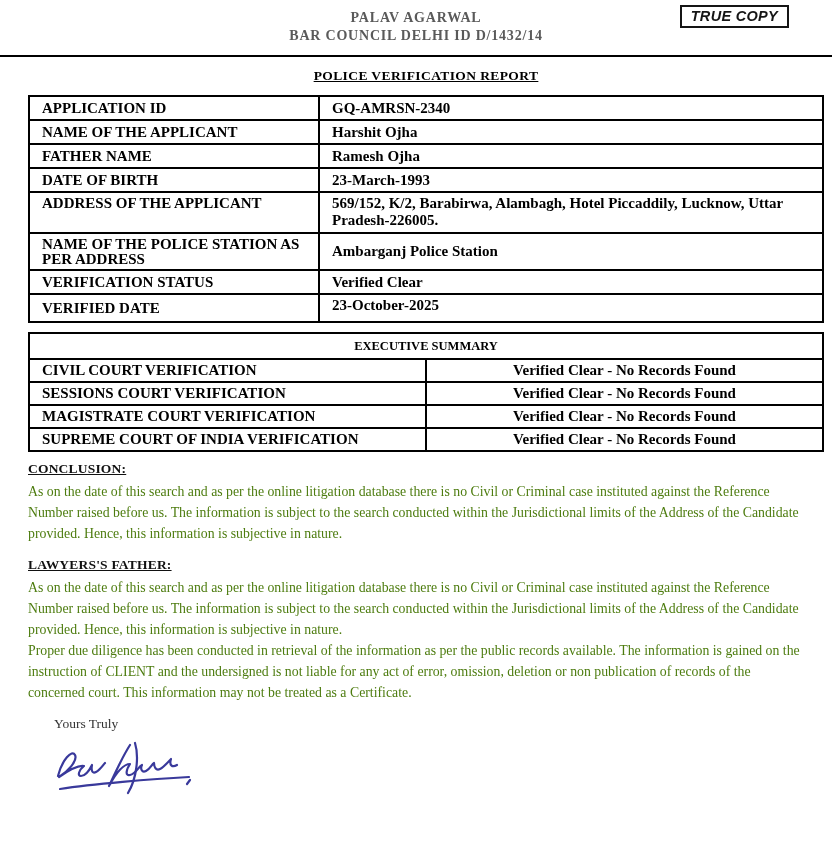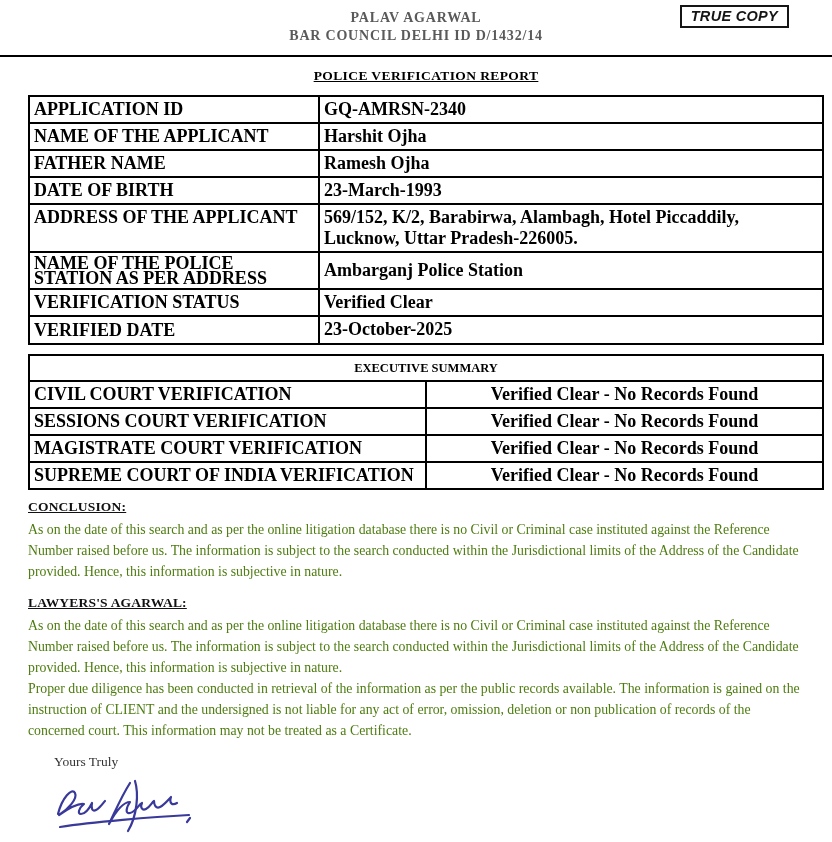--- a/index.html
+++ b/index.html
@@ -47,22 +47,22 @@
   }
   table.grid {
     border-collapse: collapse;
     table-layout: fixed;
     width: 796px;
     margin: 0 8px 0 28px;
   }
   table.grid td, table.grid th {
     border: 2px solid #000;
     font-weight: bold;
-    font-size: 18px;
-    padding: 2px 4px;
+    font-size: 15px;
+    padding: 2px 12px;
     color: #000;
     overflow: hidden;
     vertical-align: middle;
   }
   table.app { margin-top: 11px; }
   table.app td.lbl { width: 290px; }
   table.app tr td { height: 24px; }
   table.app tr.row-address td { height: 41px; vertical-align: top; }
   table.app tr.row-station td { height: 37px; }
   table.app tr.row-station td.lbl { line-height: 15px; }
@@ -171,21 +171,21 @@
     </tr>
   </tbody>
 </table>
 
 <div class="section sec-conclusion">
   <div class="section-heading">CONCLUSION:</div>
   <p class="section-body">As on the date of this search and as per the online litigation database there is no Civil or Criminal case instituted against the Reference Number raised before us. The information is subject to the search conducted within the Jurisdictional limits of the Address of the Candidate provided. Hence, this information is subjective in nature.</p>
 </div>
 
 <div class="section sec-comment">
-  <div class="section-heading">LAWYERS'S AGARWAL:</div>
+  <div class="section-heading">LAWYERS'S FATHER:</div>
   <p class="section-body">As on the date of this search and as per the online litigation database there is no Civil or Criminal case instituted against the Reference Number raised before us. The information is subject to the search conducted within the Jurisdictional limits of the Address of the Candidate provided. Hence, this information is subjective in nature.</p>
 </div>
 
 <div class="section sec-disclaimer">
   <p class="section-body">Proper due diligence has been conducted in retrieval of the information as per the public records available. The information is gained on the instruction of CLIENT and the undersigned is not liable for any act of error, omission, deletion or non publication of records of the concerned court. This information may not be treated as a Certificate.</p>
 </div>
 
 <div class="closing">Yours Truly</div>
 
 <div class="signature-wrap">

